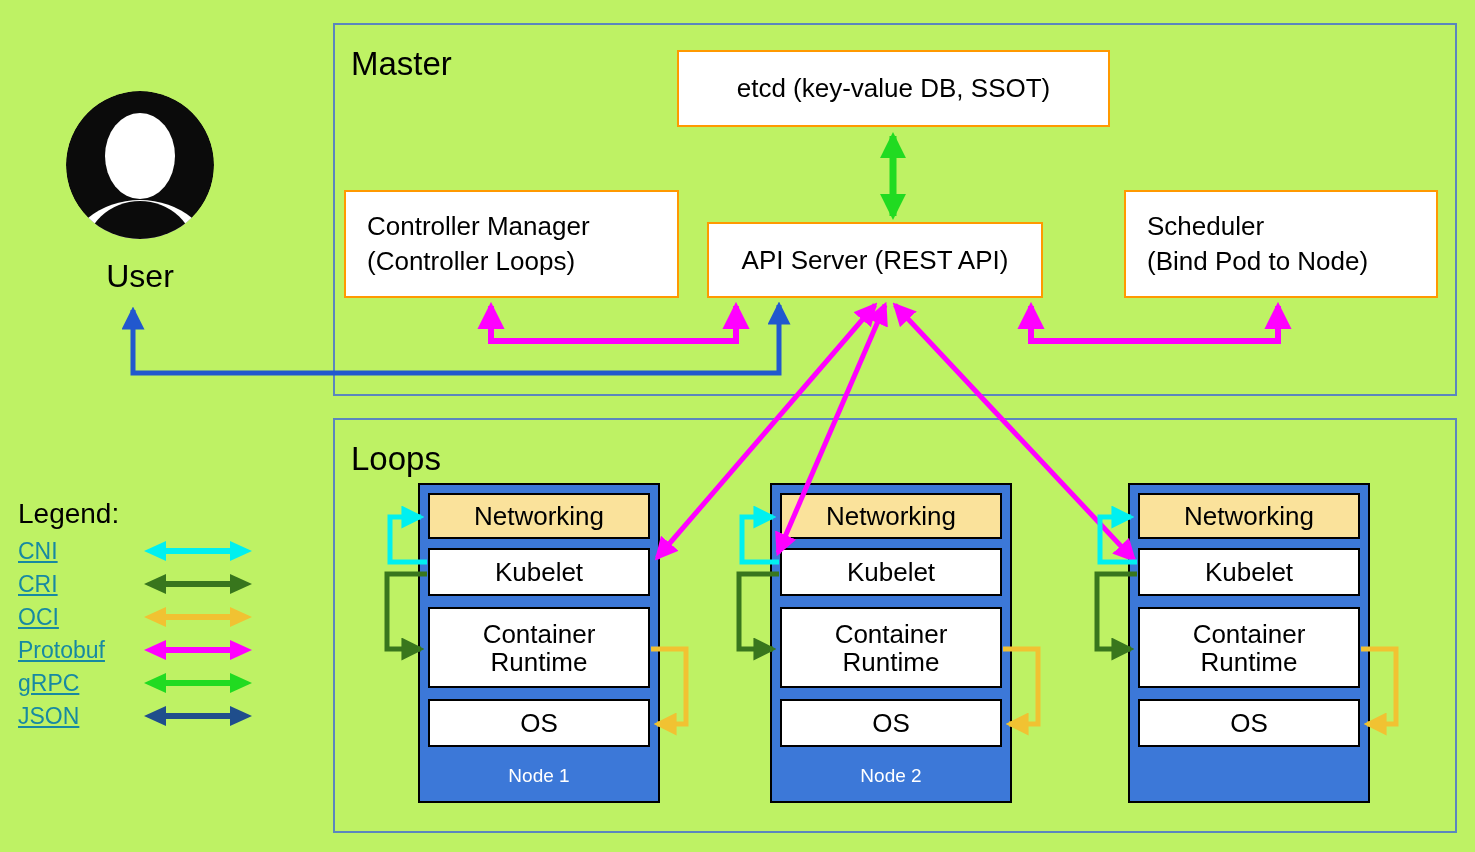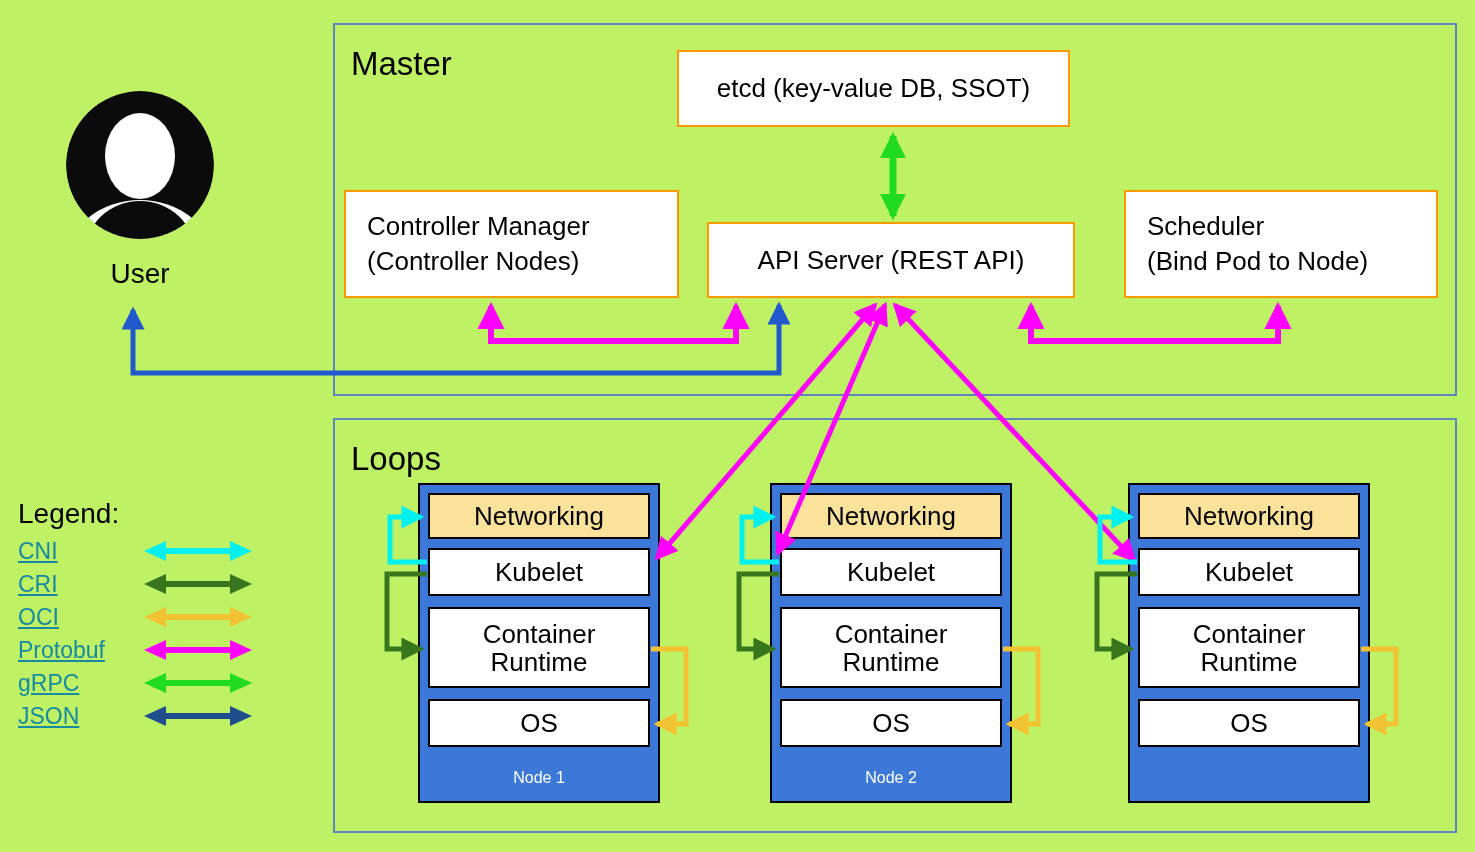--- a/index.html
+++ b/index.html
@@ -25,24 +25,24 @@
   }
   .layer {
     position:absolute; left:8px; width:222px; background:#fff; border:2px solid #000;
     display:flex; align-items:center; justify-content:center;
     font-size:26px; line-height:28px; text-align:center; box-sizing:border-box;
   }
   .layer.networking { background:var(--networking_fill); }
   .runtime-span { display:inline-block; max-width:170px; }
   .node-name {
     position:absolute; left:0; right:0; bottom:14px; text-align:center;
-    color:#fff; font-size:16px;
+    color:#fff; font-size:19px;
   }
   #user-wrap { position:absolute; left:65px; top:90px; width:150px; text-align:center; }
-  #user-label { margin-top:14px; font-size:28px; color:#000; }
+  #user-label { margin-top:14px; font-size:32px; color:#000; }
   #legend { position:absolute; left:18px; top:498px; }
   #legend-title { font-size:28px; margin-bottom:8px; color:#000; }
   .legend-row { display:flex; align-items:flex-start; height:33px; }
   .legend-link {
     width:124px; font-size:23px; color:var(--link);
     text-decoration:underline; cursor:pointer;
   }
   .legend-arrow { display:block; }
   #arrows { position:absolute; left:0; top:0; pointer-events:none; }
   .st-cni    { stroke:var(--cni); }        .fl-cni    { fill:var(--cni); }
@@ -60,32 +60,32 @@
 <div id="canvas">
 
   <div class="frame" style="left:333px; top:23px; width:1120px; height:369px;">
     <div class="frame-title">Master</div>
   </div>
 
   <div class="frame" style="left:333px; top:418px; width:1120px; height:411px;">
     <div class="frame-title">Loops</div>
   </div>
 
-  <div class="obox" style="left:677px; top:50px; width:393px; height:77px;">
+  <div class="obox" style="left:677px; top:50px; width:433px; height:77px;">
     <span>etcd (key-value DB, SSOT)</span>
   </div>
 
   <div class="obox left" style="left:344px; top:190px; width:335px; height:108px;">
     <span>
       <span>Controller Manager</span><br>
-      <span>(Controller Nodes)</span>
+      <span>(Controller Loops)</span>
     </span>
   </div>
 
-  <div class="obox" style="left:707px; top:222px; width:368px; height:76px;">
+  <div class="obox" style="left:707px; top:222px; width:336px; height:76px;">
     <span>API Server (REST API)</span>
   </div>
 
   <div class="obox left" style="left:1124px; top:190px; width:314px; height:108px;">
     <span>
       <span>Scheduler</span><br>
       <span>(Bind Pod to Node)</span>
     </span>
   </div>
 

